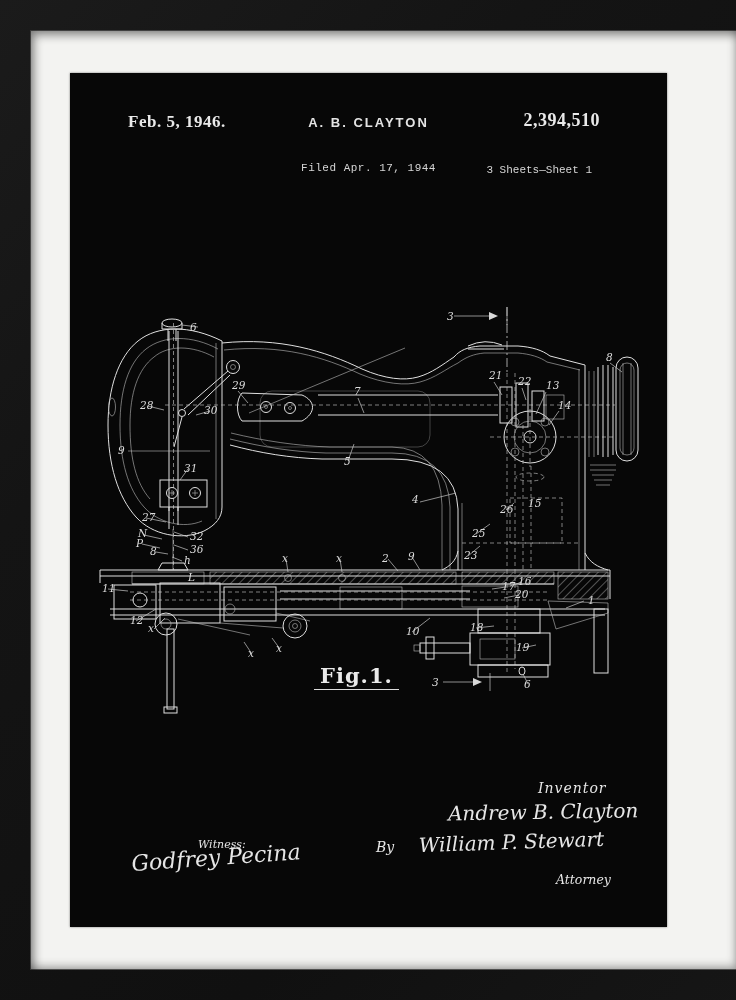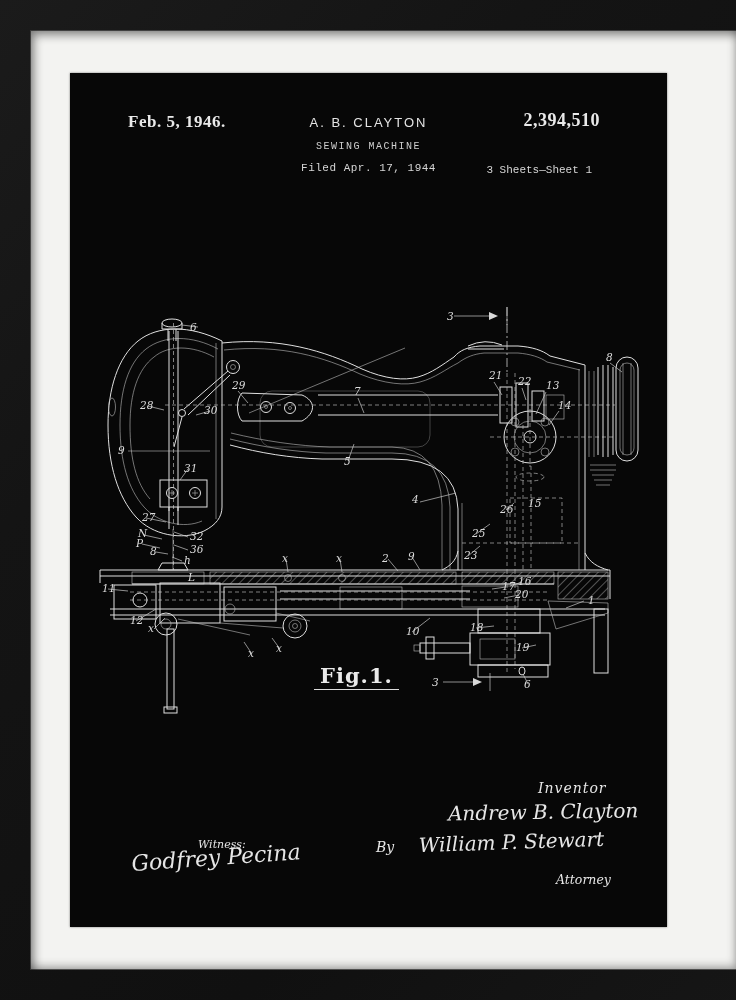--- a/index.html
+++ b/index.html
@@ -12,21 +12,21 @@
        box-shadow: inset 0 0 0 1px rgba(0,0,0,.55),
                    inset 4px 5px 10px rgba(0,0,0,.45),
                    inset -3px -4px 9px rgba(0,0,0,.3);}
   .poster{position:absolute;left:70px;top:73px;width:597px;height:854px;background:#070707;
           box-shadow:0 0 2px rgba(0,0,0,.5);}
   .poster *{position:absolute;color:#e9e9e9;}
   
   .h-date{left:58px;top:39px;font-size:17px;font-weight:bold;letter-spacing:.5px;}
   .h-num{left:400px;top:37px;width:130px;text-align:right;font-size:18px;font-weight:bold;letter-spacing:.5px;}
   .h-name{left:0;top:42px;width:100%;text-align:center;font-family:"Liberation Sans",sans-serif;
-          font-weight:normal;font-size:13px;letter-spacing:2px;color:#e4e4e4;}
+          font-weight:bold;font-size:13px;letter-spacing:2px;color:#e4e4e4;}
   .h-title{left:0;top:68px;width:100%;text-align:center;font-family:"Liberation Mono",monospace;
            font-size:10px;letter-spacing:1.5px;color:#cfcfcf;}
   .h-filed{left:0;top:89px;width:100%;text-align:center;font-family:"Liberation Mono",monospace;
            font-size:11px;letter-spacing:.5px;color:#d6d6d6;}
   .h-sheets{left:392px;top:91px;width:130px;text-align:right;font-family:"Liberation Mono",monospace;
             font-size:11px;color:#d6d6d6;}
   
   .fig-cap{left:244px;top:590px;font-family:"DejaVu Serif",serif;font-weight:bold;
            font-size:21px;letter-spacing:1px;border-bottom:1.5px solid #dcdcdc;padding:0 6px 1px 6px;}
   .script{font-family:"DejaVu Serif",serif;font-style:italic;color:#e6e6e6;white-space:nowrap;text-align:right;}
@@ -52,21 +52,20 @@
 
 <div class="scene">
   <div class="frame-face"></div>
   <div class="mat"></div>
 
   <div class="poster">
 
     <div class="h-date">Feb. 5, 1946.</div>
     <div class="h-name">A. B. CLAYTON</div>
     <div class="h-num">2,394,510</div>
-    <div class="h-title">SEWING MACHINE</div>
     <div class="h-filed">Filed Apr. 17, 1944</div>
     <div class="h-sheets">3 Sheets—Sheet 1</div>
 
     <svg class="drawing" viewBox="0 0 597 854">
       <defs>
         <pattern id="hA" width="6" height="6" patternUnits="userSpaceOnUse" patternTransform="rotate(45)">
           <line x1="0" y1="0" x2="0" y2="6" stroke="#c9c9c9" stroke-width="0.8"></line>
         </pattern>
         <pattern id="hB" width="6" height="6" patternUnits="userSpaceOnUse" patternTransform="rotate(-45)">
           <line x1="0" y1="0" x2="0" y2="6" stroke="#c9c9c9" stroke-width="0.8"></line>

